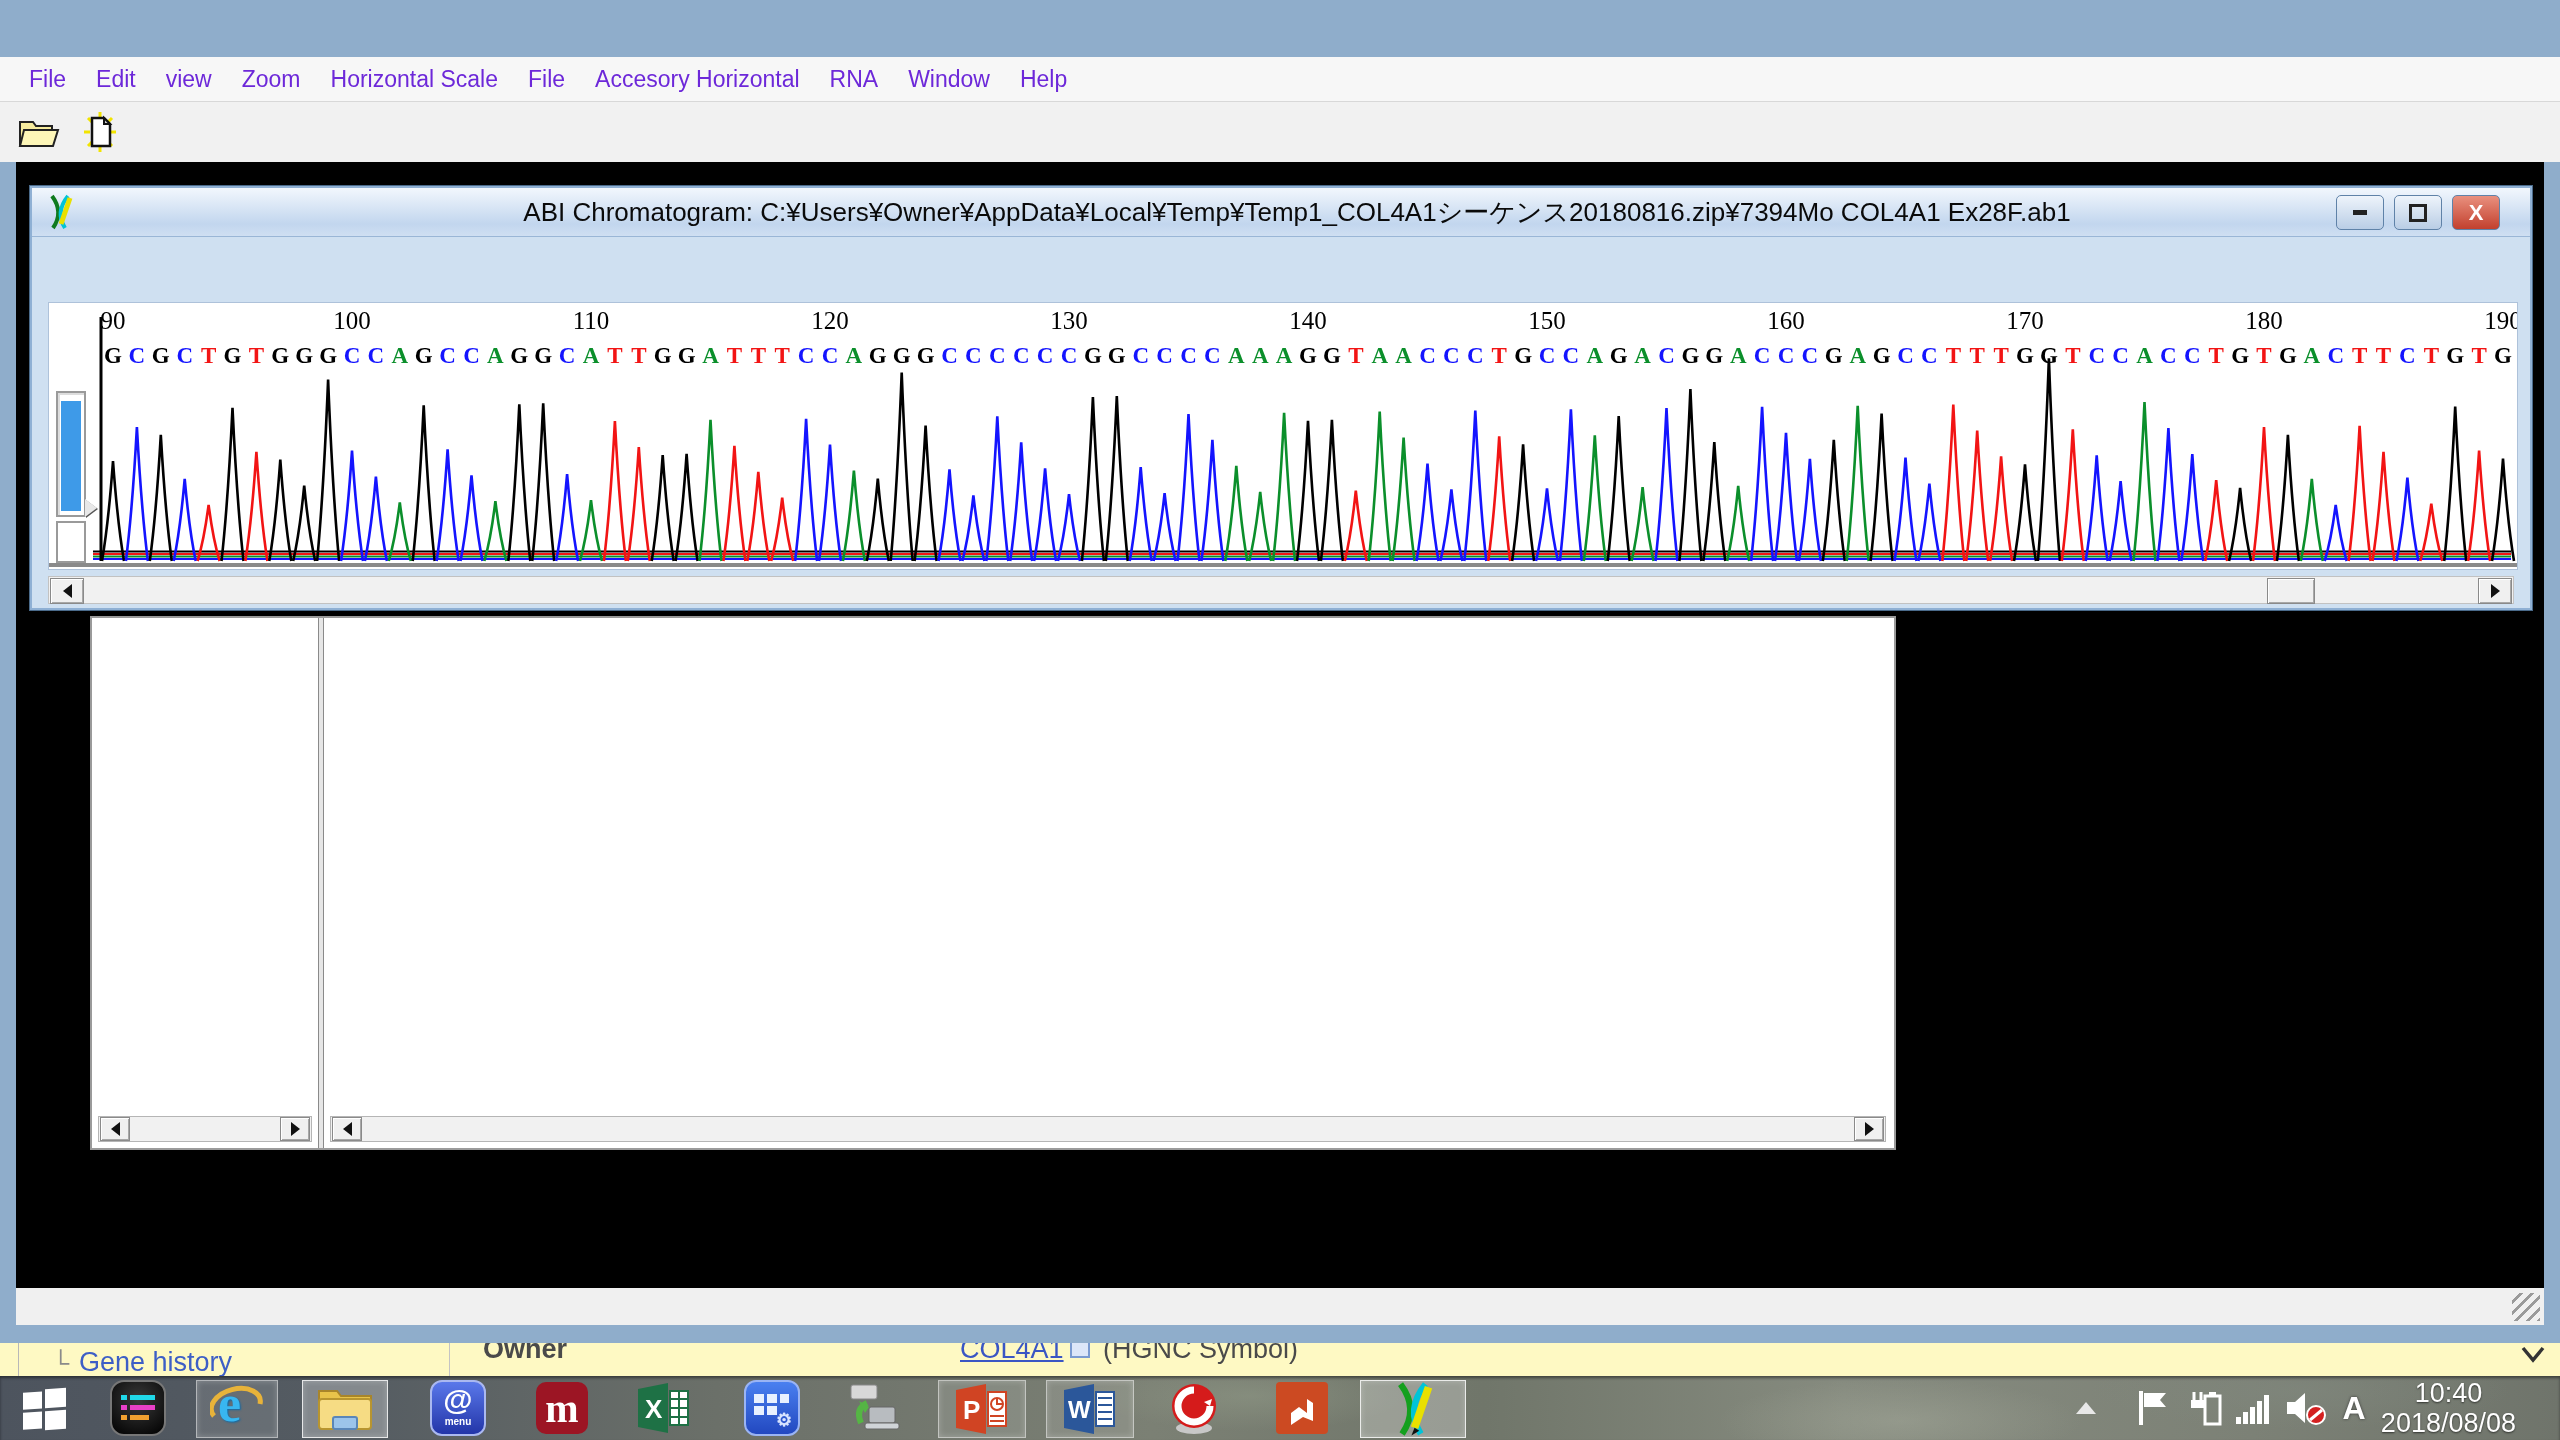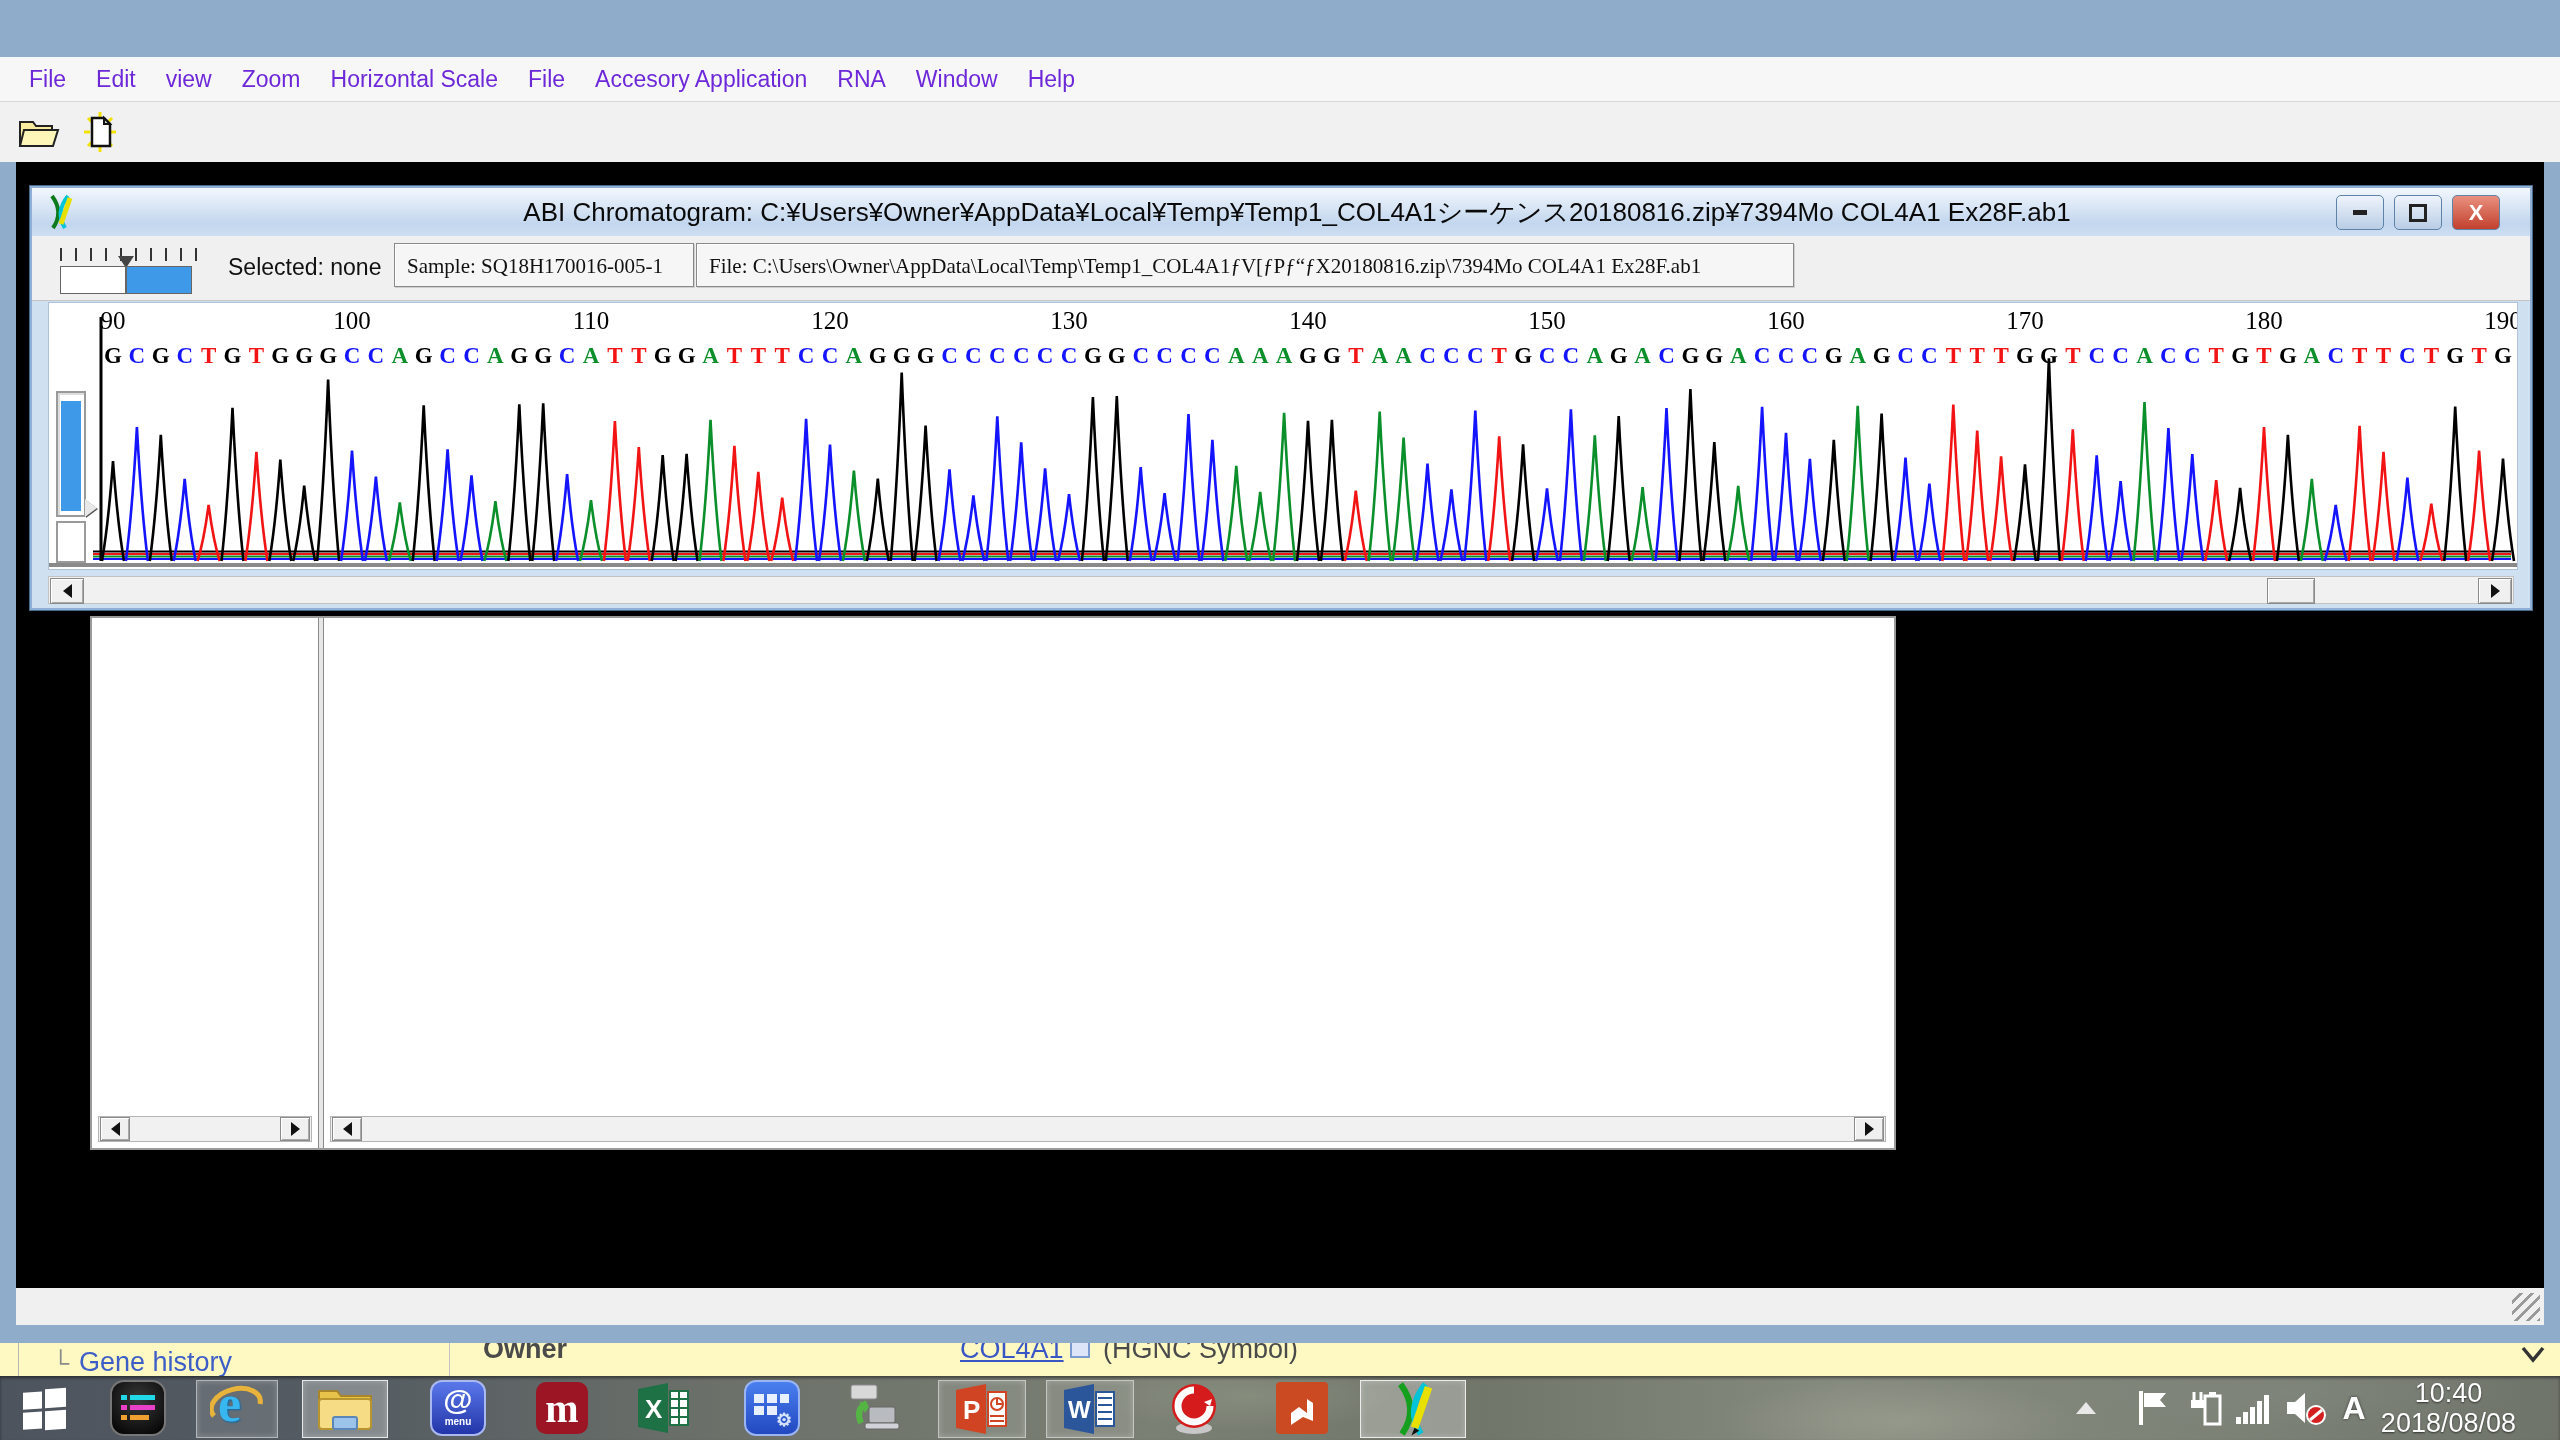--- a/index.html
+++ b/index.html
@@ -127,21 +127,21 @@
   <div class="main-window">
 
 
     <div class="menu-bar">
       <span class="menu-item">File</span>
       <span class="menu-item">Edit</span>
       <span class="menu-item">view</span>
       <span class="menu-item">Zoom</span>
       <span class="menu-item">Horizontal Scale</span>
       <span class="menu-item">File</span>
-      <span class="menu-item">Accesory Application</span>
+      <span class="menu-item">Accesory Horizontal</span>
       <span class="menu-item">RNA</span>
       <span class="menu-item">Window</span>
       <span class="menu-item">Help</span>
     </div>
 
     <div class="tool-bar">
       <svg width="42" height="36" viewBox="0 0 42 36">
         <path d="M2 8 h13 l3 4 h16 v20 h-32 z" fill="#f7ec9e" stroke="#222" stroke-width="2"></path>
         <path d="M6 16 h34 l-5 16 h-33 z" fill="#fdf6b8" stroke="#222" stroke-width="2"></path>
       </svg>
@@ -175,29 +175,20 @@
             <div class="c-btn">
                 <span class="dash"></span>
               </div>
             <div class="c-btn">
                 <span class="sq"></span>
               </div>
             <div class="c-btn red">X</div>
           </div>
         </div>
 
-        <div class="chromo-info">
-          <div class="zoom-ticks"></div>
-          <div class="zoom-notch"></div>
-          <div class="zoom-box-a"></div>
-          <div class="zoom-box-b"></div>
-          <div class="selected-label">Selected: none</div>
-          <div class="info-box box-sample">Sample: SQ18H170016-005-1</div>
-          <div class="info-box box-file">File: C:\Users\Owner\AppData\Local\Temp\Temp1_COL4A1ƒV[ƒPƒ“ƒX20180816.zip\7394Mo COL4A1 Ex28F.ab1</div>
-        </div>
 
         <div class="trace-wrap">
           <svg id="trace-svg" width="2468" height="266" viewBox="0 0 2468 266">
               <line x1="44" y1="251" x2="2462" y2="251" stroke="#F21414" stroke-width="2"></line>
               <line x1="44" y1="253.5" x2="2462" y2="253.5" stroke="#0B8F2B" stroke-width="2"></line>
               <line x1="44" y1="256" x2="2462" y2="256" stroke="#1414FF" stroke-width="2"></line>
               <line x1="44" y1="248.5" x2="2462" y2="248.5" stroke="#000" stroke-width="2"></line>
               <rect x="0" y="260" width="2468" height="4" fill="#8a8a8a"></rect>
               <line x1="52" y1="14" x2="52" y2="258" stroke="#000" stroke-width="3"></line>
               <g>

